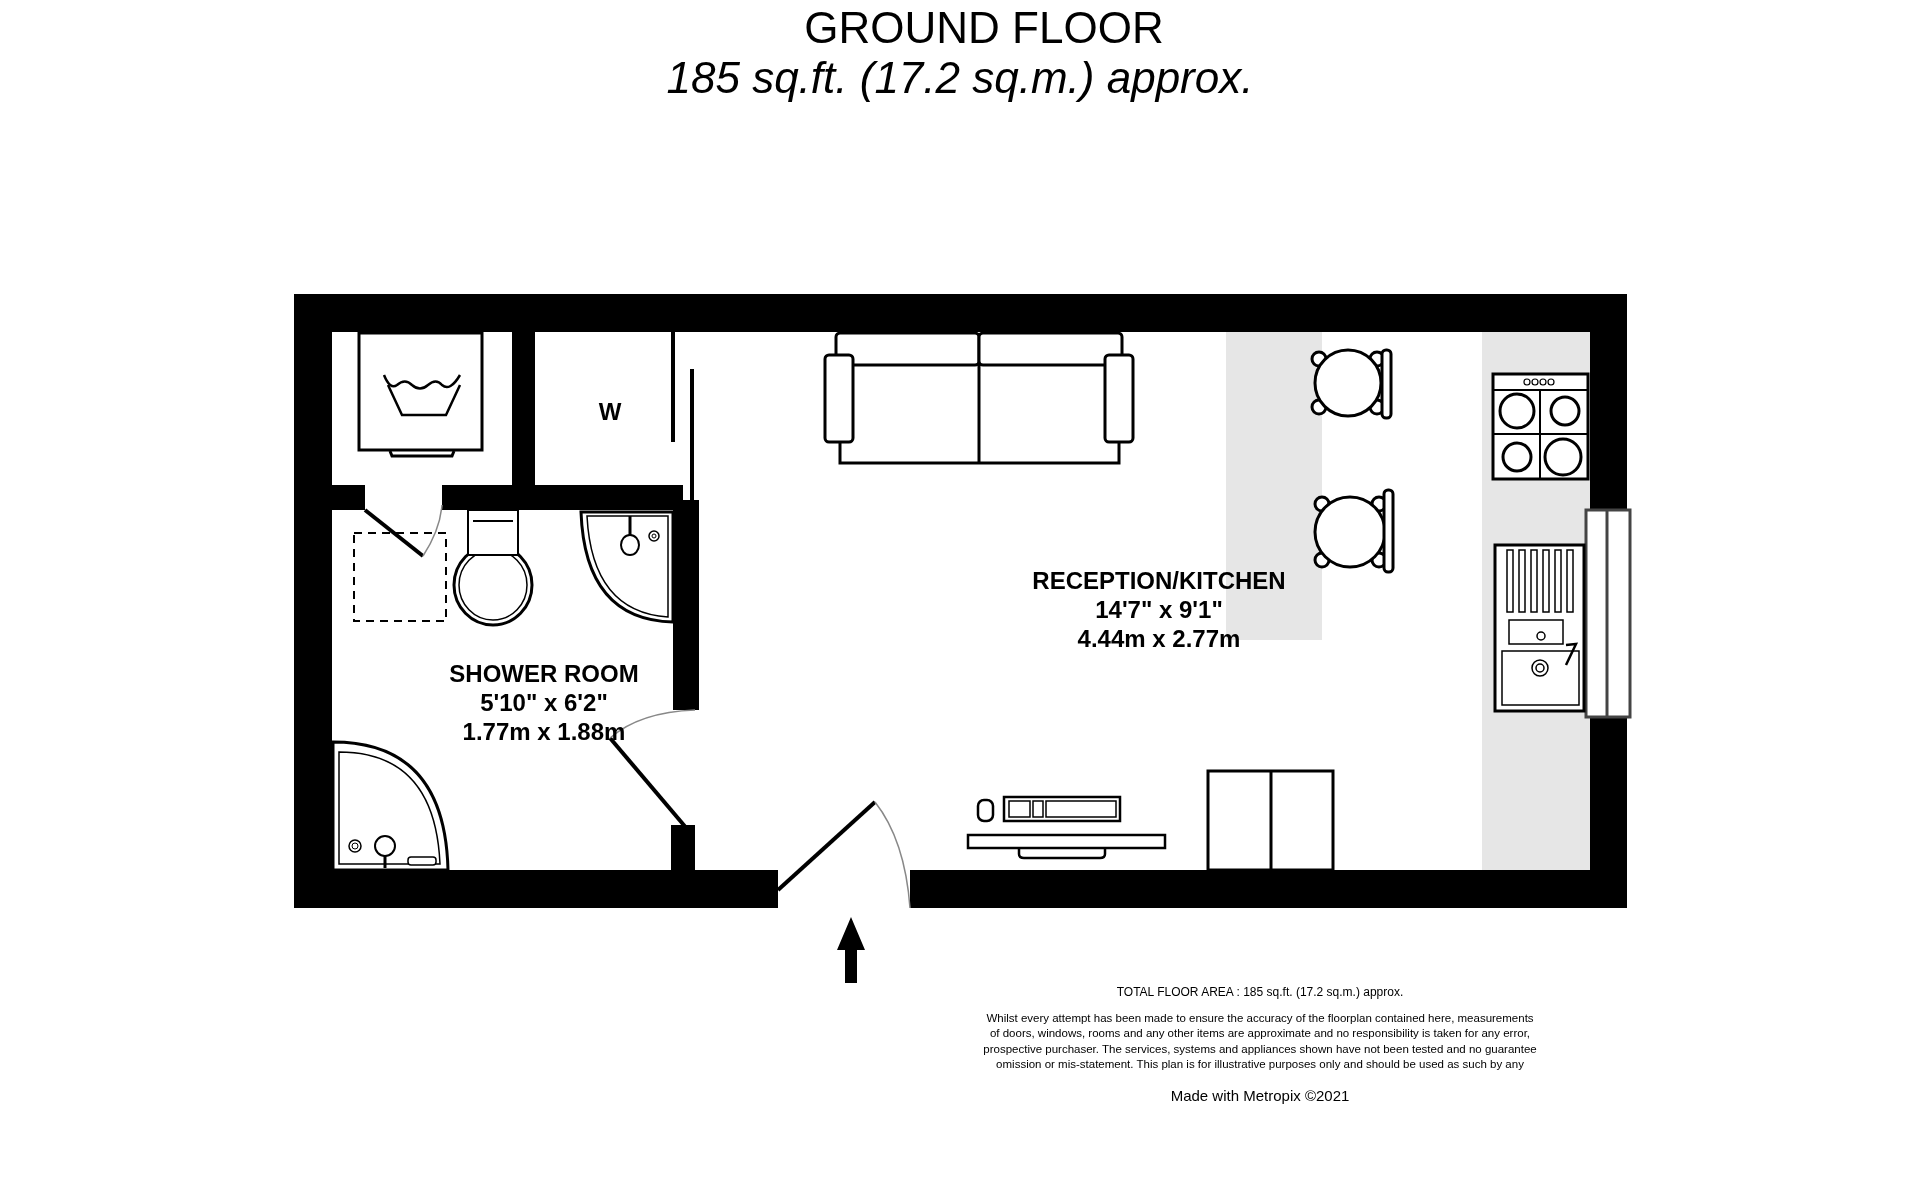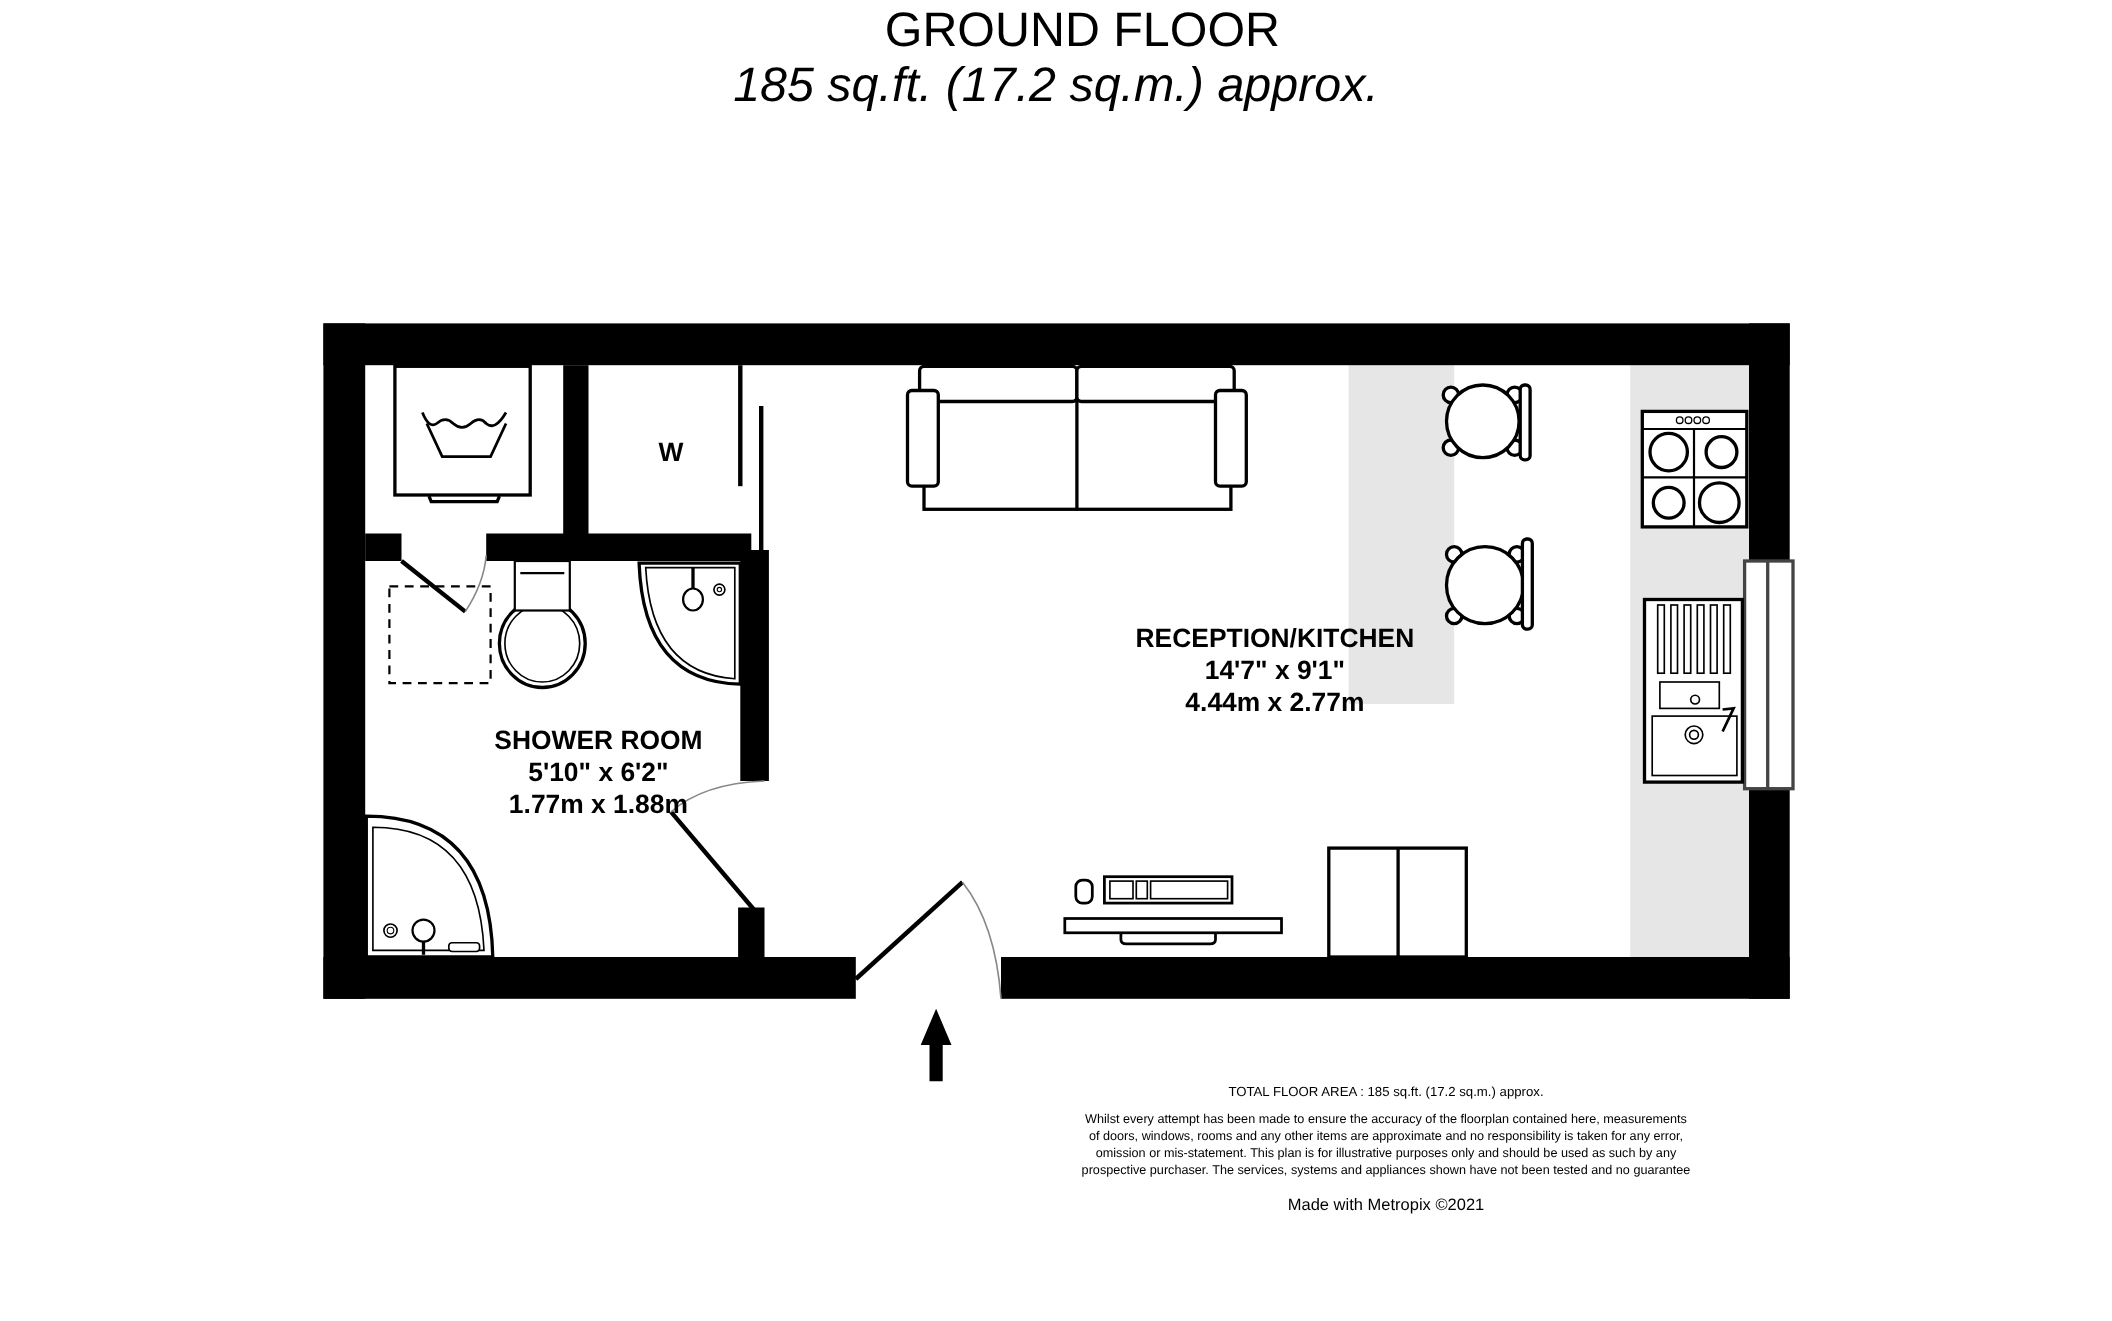--- a/index.html
+++ b/index.html
@@ -191,16 +191,16 @@
 <div class="label" style="left:1159px;top:566px;">
   <div>RECEPTION/KITCHEN</div>
   <div>14'7"  x 9'1"</div>
   <div>4.44m  x 2.77m</div>
 </div>
 
 <div id="total" class="footer">TOTAL FLOOR AREA : 185 sq.ft. (17.2 sq.m.) approx.</div>
 <div id="disclaimer" class="footer">
   <div>Whilst every attempt has been made to ensure the accuracy of the floorplan contained here, measurements</div>
   <div>of doors, windows, rooms and any other items are approximate and no responsibility is taken for any error,</div>
+  <div>prospective purchaser. The services, systems and appliances shown have not been tested and no guarantee</div>
   <div>omission or mis-statement. This plan is for illustrative purposes only and should be used as such by any</div>
-  <div>prospective purchaser. The services, systems and appliances shown have not been tested and no guarantee</div>
 </div>
 <div id="made" class="footer">Made with Metropix ©2021</div>
 
 </body></html>

